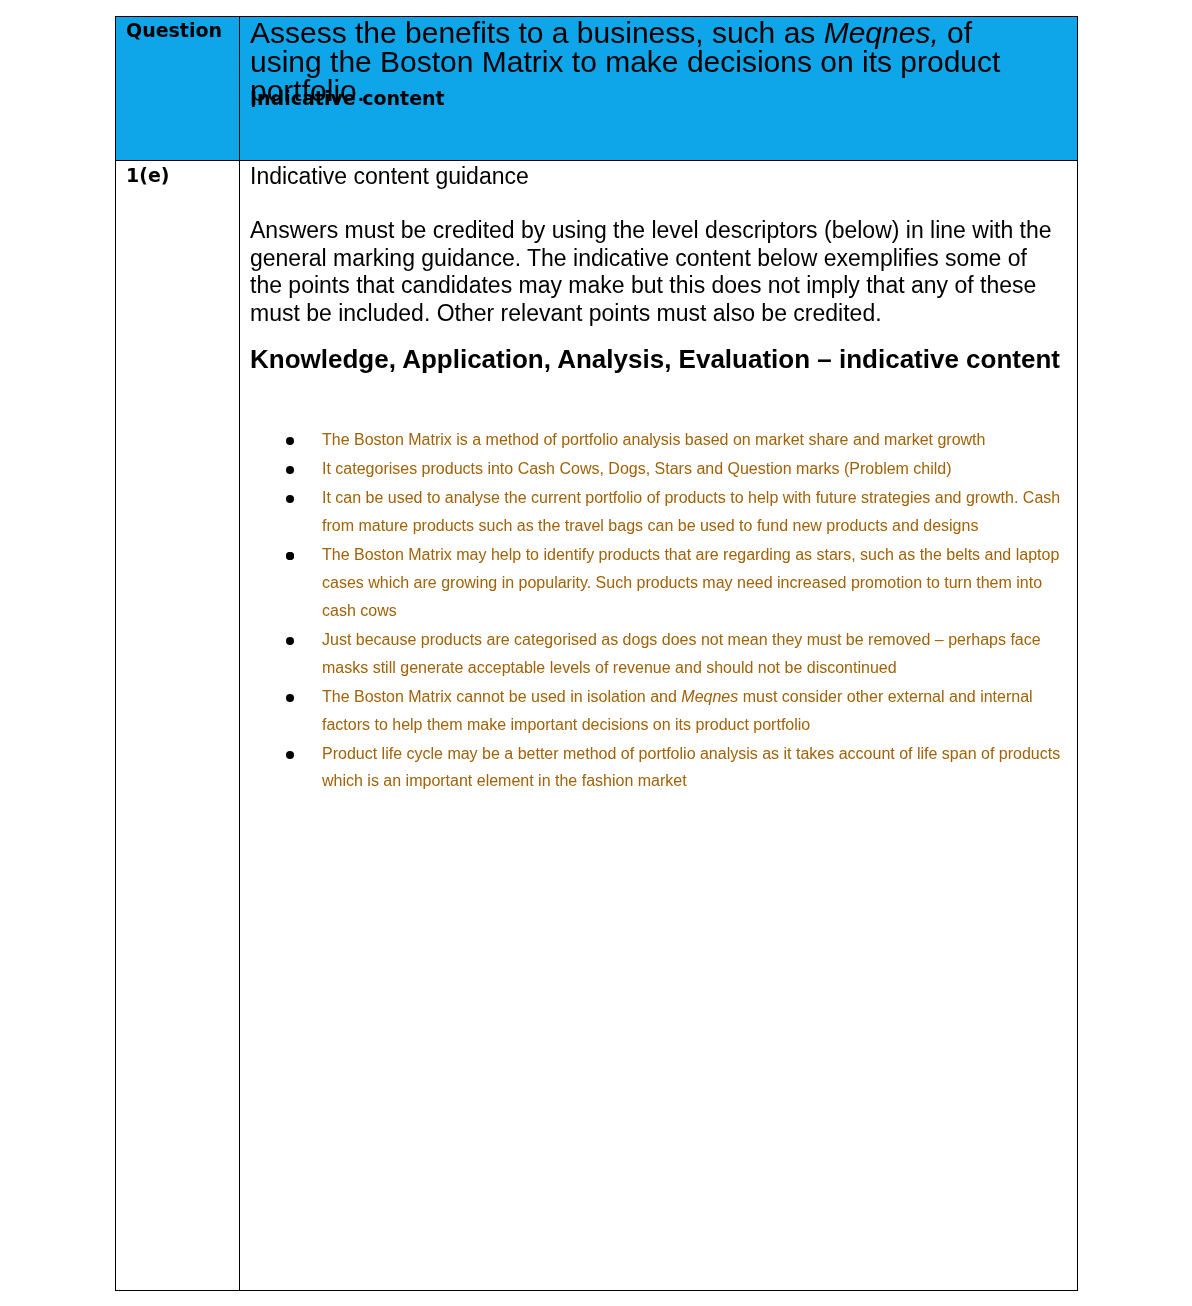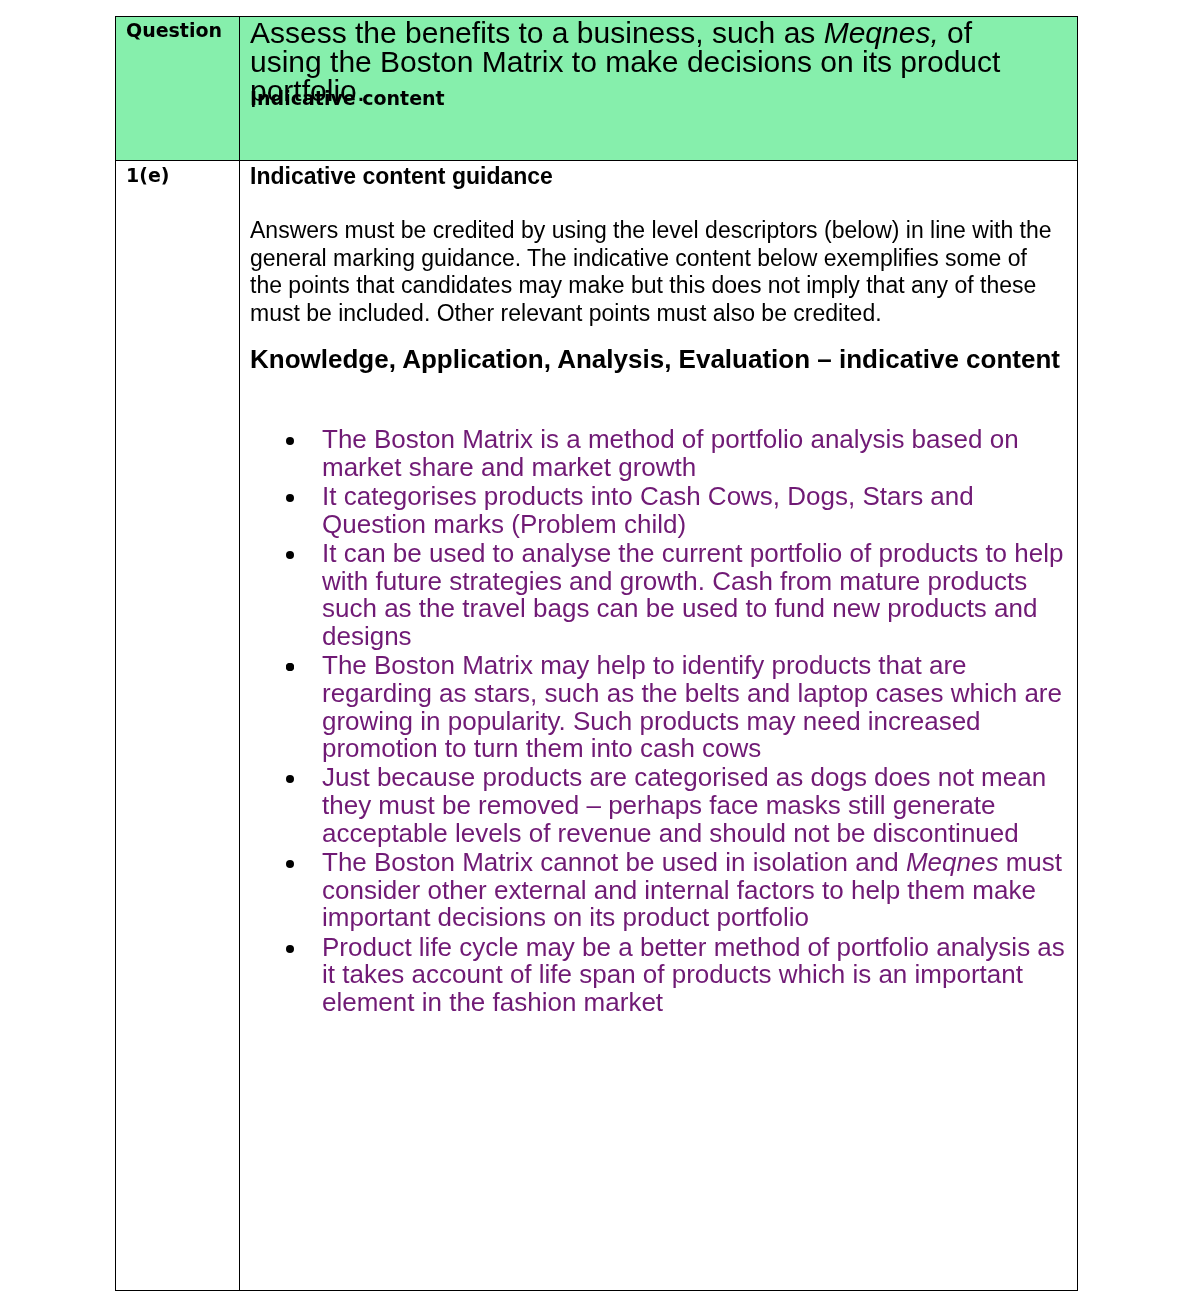--- a/index.html
+++ b/index.html
@@ -3,51 +3,51 @@
   <meta charset="utf-8">
   <style>
     html, body { margin: 0; padding: 0; background: #ffffff; }
     body { width: 1192px; height: 1306px; position: relative; overflow: hidden; }
     .table {
       position: absolute; left: 115px; top: 16px; width: 963px; height: 1275px;
       border: 1.5px solid #000; box-sizing: border-box;
     }
     .row-head {
       position: absolute; left: 0; top: 0; width: 100%; height: 144px;
-      background: #86efac; border-bottom: 1.5px solid #000; box-sizing: border-box;
+      background: #0ea5e9; border-bottom: 1.5px solid #000; box-sizing: border-box;
     }
     .vline { position: absolute; left: 123px; top: 0; bottom: 0; width: 0; border-left: 1.5px solid #000; }
     .cell-label {
       position: absolute; left: 10px; font-family: "DejaVu Sans", sans-serif;
       font-weight: bold; font-size: 19px; color: #000;
     }
     .q-text {
       position: absolute; left: 134px; top: 1px; width: 800px;
       font-family: "Liberation Sans", sans-serif; font-size: 30px; line-height: 29px; color: #000;
     }
     .q-sub {
       position: absolute; left: 134px; top: 70px;
       font-family: "DejaVu Sans", sans-serif; font-weight: bold; font-size: 19px; color: #000;
     }
     .body-area { position: absolute; left: 134px; top: 144px; width: 820px; }
     .guidance-title {
       position: absolute; top: 2px; left: 0;
-      font-family: "Liberation Sans", sans-serif; font-weight: bold; font-size: 23px; color: #000;
+      font-family: "Liberation Sans", sans-serif; font-weight: normal; font-size: 23px; color: #000;
     }
     .guidance-para {
       position: absolute; top: 56px; left: 0; width: 810px;
       font-family: "Liberation Sans", sans-serif; font-size: 23px; line-height: 27.7px; color: #000;
     }
     .kaae {
       position: absolute; top: 183px; left: 0;
       font-family: "Liberation Sans", sans-serif; font-weight: bold; font-size: 26px; color: #000;
     }
     .bullets {
       position: absolute; top: 265px; left: 0; width: 830px; margin: 0; padding: 0; list-style: none;
-      font-family: "Liberation Sans", sans-serif; font-size: 26px; line-height: 27.7px; color: #701a75;
+      font-family: "Liberation Sans", sans-serif; font-size: 16px; line-height: 27.7px; color: #a16207;
     }
     .bullets li { position: relative; padding-left: 72px; margin: 0 0 1.5px 0; }
     .bullets li .dot {
       position: absolute; left: 36px; top: 11px; width: 8px; height: 8px; border-radius: 50%; background: #000;
     }
     em { font-style: italic; }
   </style>
 </head>
 <body>
 

